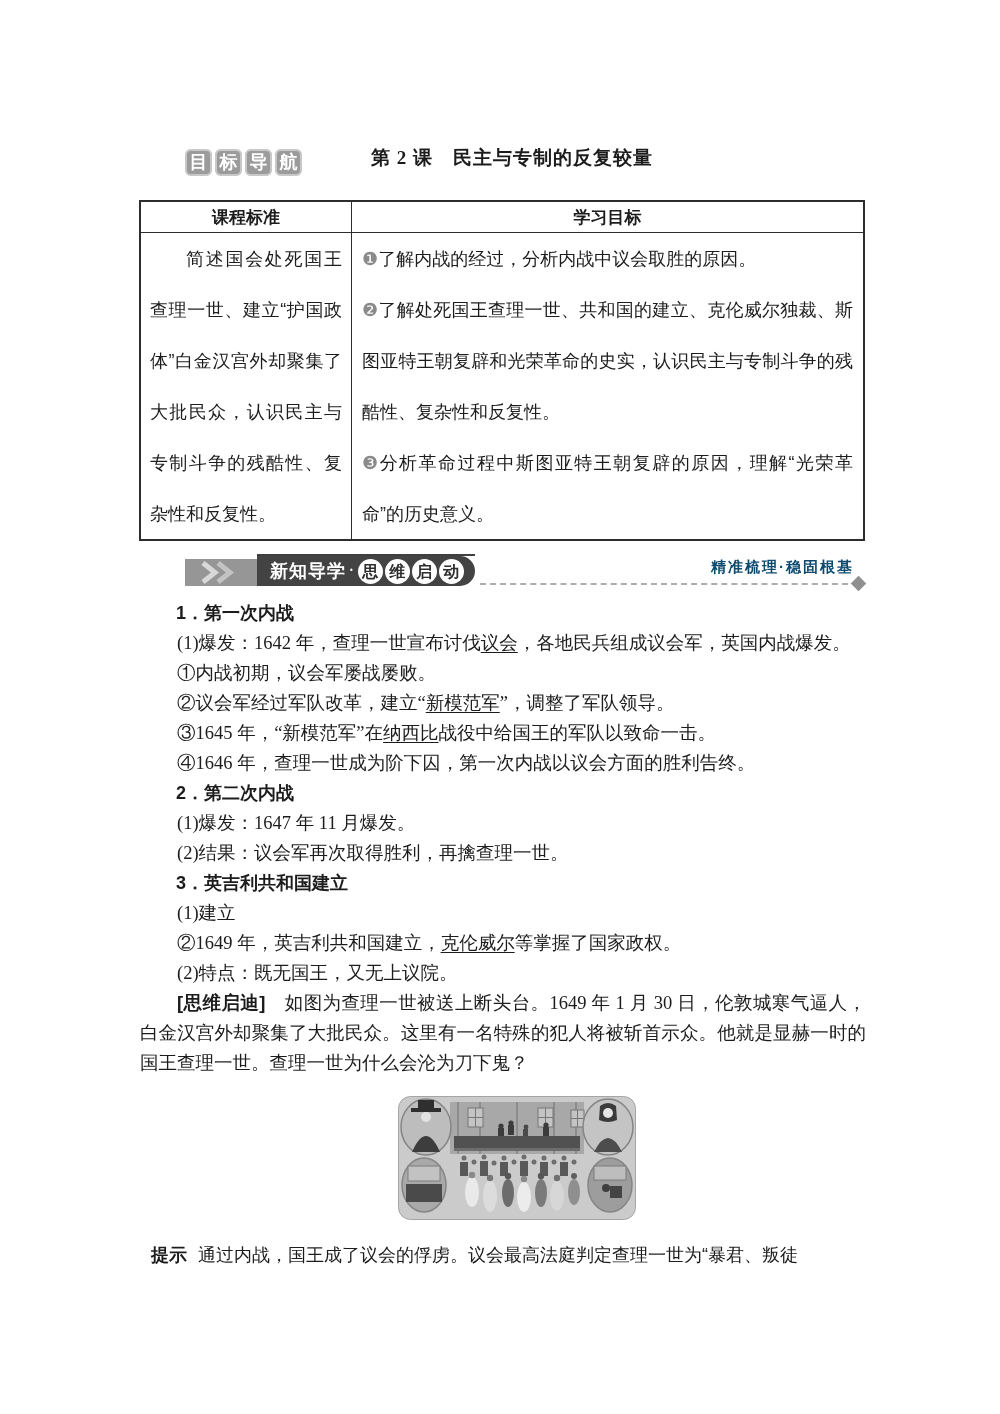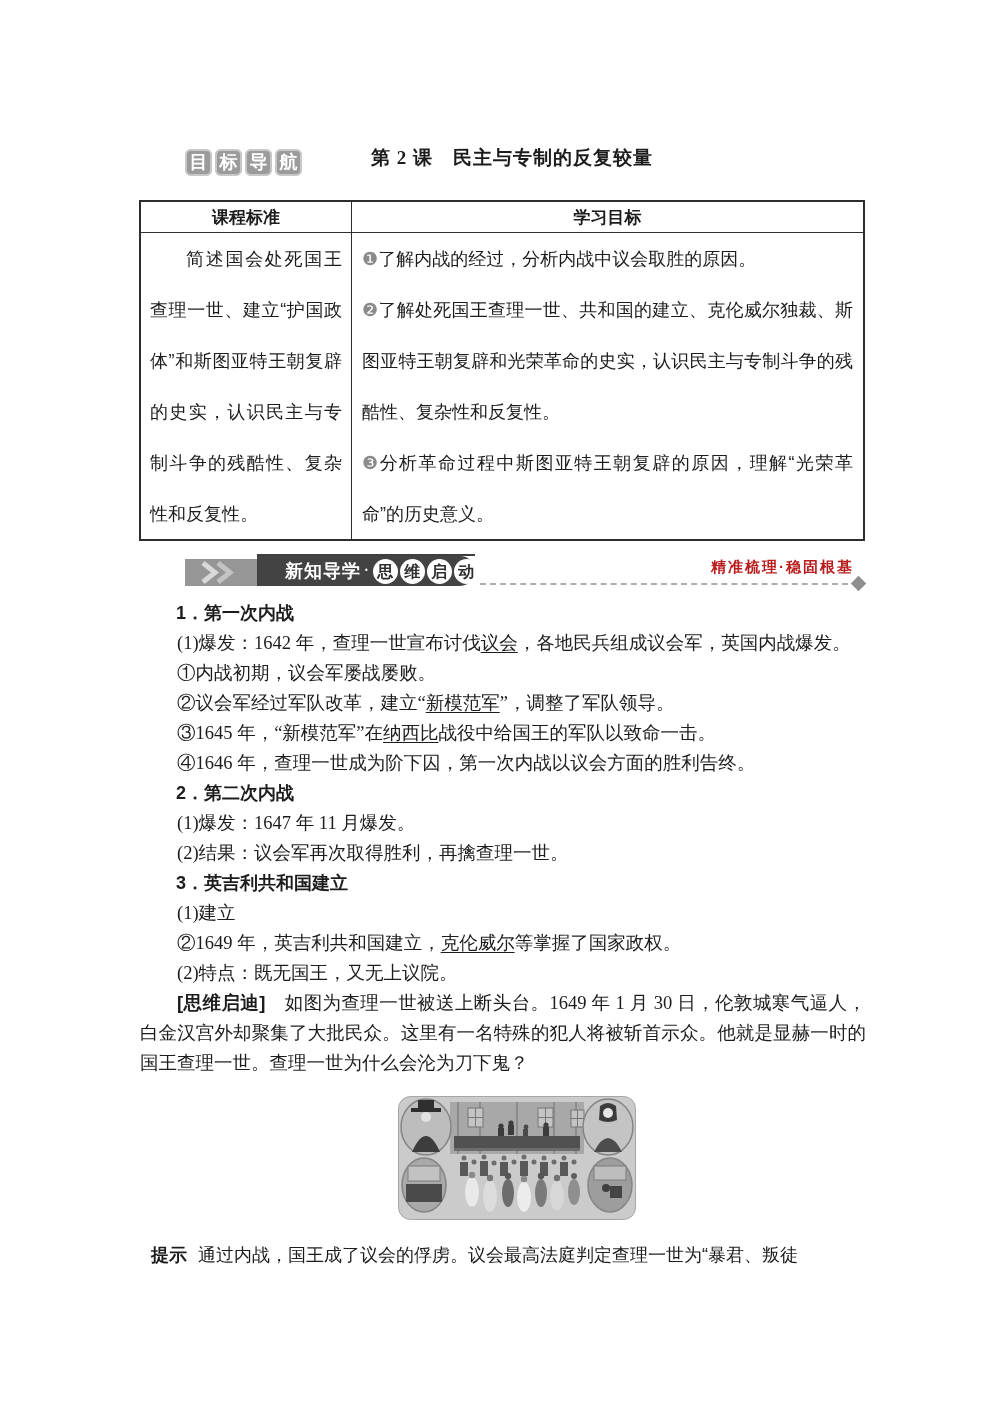--- a/index.html
+++ b/index.html
@@ -40,34 +40,34 @@
   .cell-text{font-size:18px;line-height:51px;text-align:justify;text-indent:2em;}
   .objective{font-size:18px;line-height:51px;text-align:justify;}
   .objective .num{color:#8a8a8a;}
 
   
   .banner{position:absolute;top:552px;left:140px;width:726px;height:38px;}
   .topline{position:absolute;left:117px;top:2px;width:218px;height:2px;background:#3f3f3f;}
   .chev-box{position:absolute;left:45px;top:7px;width:72px;height:27px;background:#969696;}
   .bar{
     position:absolute;left:117px;top:4px;width:218px;height:30px;background:#434343;
-    border-radius:0 15px 15px 0;display:flex;align-items:center;padding-left:28px;box-sizing:border-box;
+    border-radius:0 15px 15px 0;display:flex;align-items:center;padding-left:13px;box-sizing:border-box;
   }
   .bar .lbl{
     color:#fff;font-family:"Liberation Sans",sans-serif;font-weight:bold;
     font-size:18px;letter-spacing:1px;white-space:nowrap;
   }
   .bar .dot{color:#fff;font-weight:bold;margin:0 4px 0 3px;font-size:14px;}
   .bar .circ{
     width:25px;height:25px;border-radius:50%;background:#fff;color:#2e2e2e;
     font-family:"Liberation Sans",sans-serif;font-weight:bold;font-size:16px;
     line-height:25px;text-align:center;margin-right:2px;flex:0 0 auto;
   }
   .banner-right{
-    position:absolute;right:12px;top:6px;color:#b91c1c;
+    position:absolute;right:12px;top:6px;color:#0c4a6e;
     font-family:"Liberation Sans",sans-serif;font-weight:bold;
     font-size:15px;letter-spacing:2px;
   }
   .dashline{position:absolute;left:340px;right:18px;top:31px;border-top:2px dashed #adadad;}
   .diamond{position:absolute;right:2px;top:26px;width:11px;height:11px;background:#8f8f8f;transform:rotate(45deg);}
 
   
   .bodytext{position:absolute;top:598px;left:140px;width:726px;font-size:18.5px;}
   .para{line-height:30px;text-indent:2em;text-align:justify;}
   .h1,.h2{font-family:"Liberation Sans",sans-serif;font-weight:bold;font-size:18px;}
@@ -100,21 +100,21 @@
       <span class="ch">航</span>
     </div>
 
   <div class="tbl">
     <div class="thead">
       <div class="th th1">课程标准</div>
       <div class="th th2">学习目标</div>
     </div>
     <div class="tbody">
       <div class="td1">
-        <div class="cell-text">简述国会处死国王查理一世、建立“护国政体”和斯图亚特王朝复辟的史实，认识民主与专制斗争的残酷性、复杂性和反复性。</div>
+        <div class="cell-text">简述国会处死国王查理一世、建立“护国政体”白金汉宫外却聚集了大批民众，认识民主与专制斗争的残酷性、复杂性和反复性。</div>
       </div>
       <div class="td2">
           <div class="objective"><span class="num">❶</span><span>了解内战的经过，分析内战中议会取胜的原因。</span></div>
           <div class="objective"><span class="num">❷</span><span>了解处死国王查理一世、共和国的建立、克伦威尔独裁、斯图亚特王朝复辟和光荣革命的史实，认识民主与专制斗争的残酷性、复杂性和反复性。</span></div>
           <div class="objective"><span class="num">❸</span><span>分析革命过程中斯图亚特王朝复辟的原因，理解“光荣革命”的历史意义。</span></div>
         </div>
     </div>
   </div>
 
   <div class="banner">

